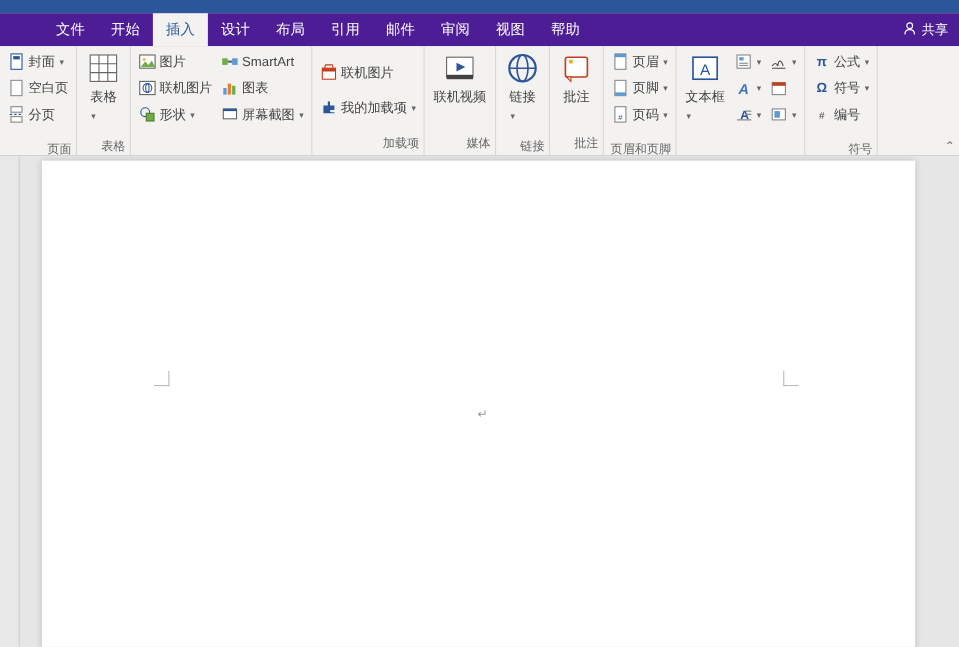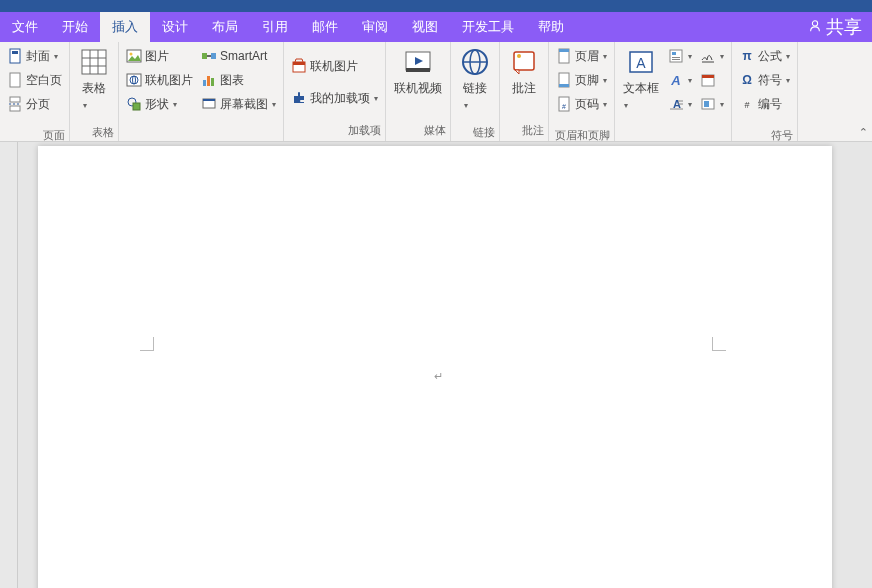--- a/index.html
+++ b/index.html
@@ -1,25 +1,25 @@
 <!DOCTYPE html>
 <html><head>
 <meta charset="utf-8">
 <style>
   * { margin: 0; padding: 0; box-sizing: border-box; font-family: "Microsoft YaHei", sans-serif; }
   body { width: 872px; height: 588px; background: #e6e6e6; overflow: hidden; }
   
   .titlebar { height: 12px; background: #2b579a; }
   
-  .menubar { height: 30px; background: #8b5cf6; display: flex; align-items: stretch; color: #fff; font-size: 13px; }
+  .menubar { height: 30px; background: #4c1d95; display: flex; align-items: stretch; color: #fff; font-size: 13px; padding-left: 39px; }
   .menu-item { padding: 0 12px; display: flex; align-items: center; cursor: pointer; }
   .menu-item.active { background: #f3f2f1; color: #2b579a; }
   .menu-spacer { flex: 1; }
   .tellme { display: flex; align-items: center; color: #e1e8f5; font-size: 12px; padding: 0 10px; gap: 4px; }
-  .share { display: flex; align-items: center; color: #fff; font-size: 18px; padding: 0 10px; gap: 4px; }
+  .share { display: flex; align-items: center; color: #fff; font-size: 12px; padding: 0 10px; gap: 4px; }
   
   .ribbon { height: 100px; background: #f3f2f1; border-bottom: 1px solid #d0d0d0; display: flex; position: relative; }
   .group { display: flex; flex-direction: column; border-right: 1px solid #d8d8d8; padding: 2px 4px 0 4px; }
   .group-body { flex: 1; display: flex; align-items: flex-start; gap: 2px; }
   .group-label { text-align: right; font-size: 11px; color: #666; padding: 2px 0 3px 0; margin-top: 10px; }
   
   .vstack { display: flex; flex-direction: column; gap: 0px; }
   .cmd { display: flex; align-items: center; gap: 3px; font-size: 12px; color: #444; padding: 2px 3px; white-space: nowrap; cursor: pointer; height: 24px; }
   .cmd svg, .cmd .ico { width: 16px; height: 16px; flex-shrink: 0; }
   .big { display: flex; flex-direction: column; align-items: center; padding: 2px 4px; font-size: 12px; color: #444; cursor: pointer; gap: 2px; }
@@ -42,21 +42,20 @@
 <div class="menubar">
   <div class="menu-item">文件</div>
   <div class="menu-item">开始</div>
   <div class="menu-item active">插入</div>
   <div class="menu-item">设计</div>
   <div class="menu-item">布局</div>
   <div class="menu-item">引用</div>
   <div class="menu-item">邮件</div>
   <div class="menu-item">审阅</div>
   <div class="menu-item">视图</div>
-  <div class="menu-item">开发工具</div>
   <div class="menu-item">帮助</div>
   <div class="menu-spacer"></div>
   <div class="share">
     <span>
       <svg width="14" height="14" viewBox="0 0 16 16">
           <circle cx="8" cy="5" r="3" fill="none" stroke="#fff" stroke-width="1.2"></circle>
           <path d="M3 14c0-3 2-5 5-5s5 2 5 5" fill="none" stroke="#fff" stroke-width="1.2"></path>
         </svg>
     </span>
     <span>共享</span>

